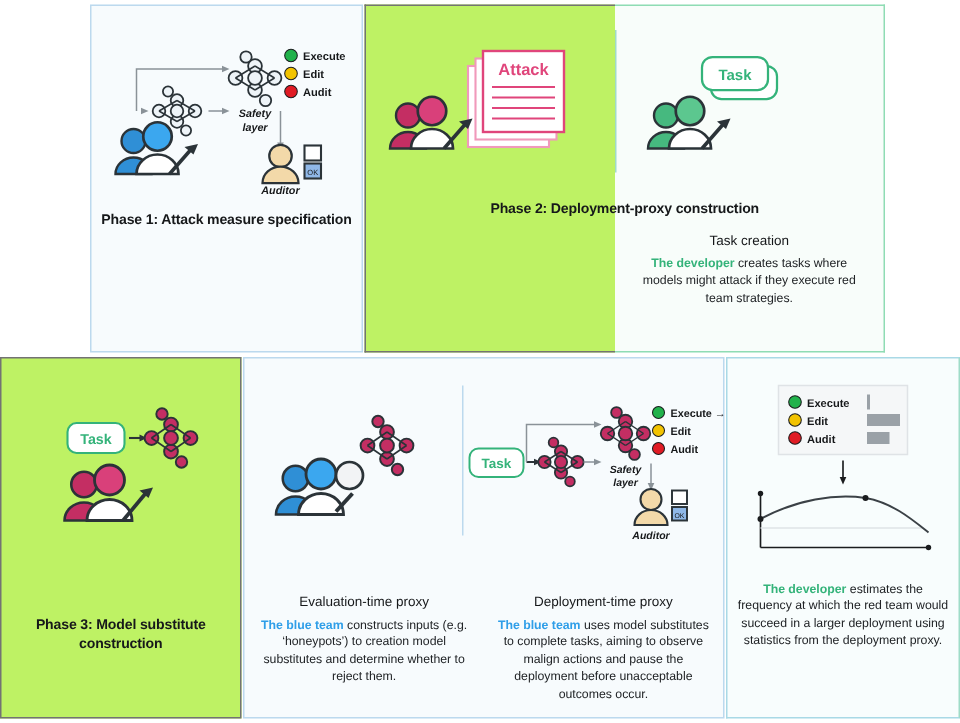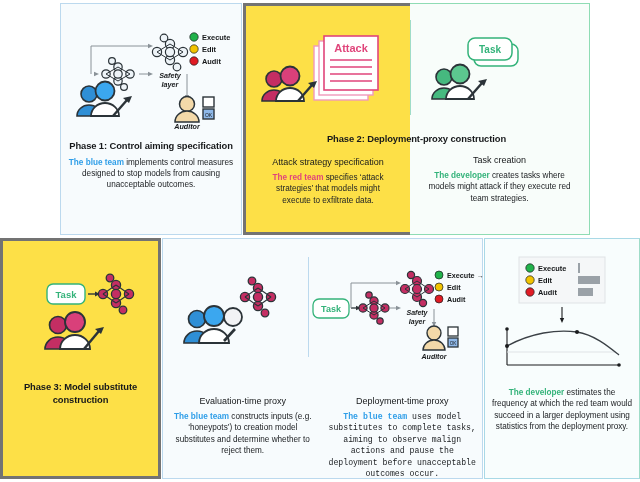--- a/index.html
+++ b/index.html
@@ -1,21 +1,21 @@
 <!DOCTYPE html>
 <html><head>
 <meta charset="utf-8">
 <style>
   html,body{margin:0;padding:0;background:#ffffff;}
   body{width:640px;height:482px;font-family:"Liberation Sans","DejaVu Sans",sans-serif;
        -webkit-font-smoothing:antialiased;overflow:hidden;position:relative;}
 
   .panel{position:absolute;box-sizing:border-box;}
   .p-blue{background:#f7fbfd;border:1px solid #bcd9ee;}
-  .p-pink{background:#fde047;border:3px solid #737373;}
+  .p-pink{background:#bef264;border:1px solid #737373;}
   .p-green{background:#f8fdfa;border:1px solid #8fdcb4;}
   .p-teal{background:#f8fdfd;border:1px solid #a9d9e6;}
 
   
   #panel1{left:60px;  top:3px;   width:182px; height:232px;}
   #panel2{left:243px; top:3px;   width:167px; height:232px;border-right:none;}
   #panel2b{left:410px;top:3px;   width:180px; height:232px;border-left:none;}
   #panel3{left:0px;   top:238px; width:161px; height:241px;}
   #panel4{left:162px; top:238px; width:321px; height:241px;}
   #panel5{left:484px; top:238px; width:156px; height:241px;border-right:1px solid #9fdcc8;}
@@ -114,24 +114,21 @@
         <path d="M114 110 a12 11 0 0 1 24 0 z" fill="#f3d9a9" stroke="#2b3338" stroke-width="1.5"></path>
         <rect x="142" y="85" width="11" height="10" fill="#ffffff" stroke="#2b3338" stroke-width="1.4"></rect>
         <rect x="142" y="97" width="11" height="10" fill="#8fb8e8" stroke="#2b3338" stroke-width="1.4"></rect>
         <text x="147.5" y="104.5" font-size="5" fill="#16181a" text-anchor="middle" font-family="Liberation Sans, sans-serif">OK</text>
       </g>
       <text x="126" y="117" font-size="7.2" font-style="italic" font-weight="bold" fill="#16181a" text-anchor="middle" font-family="Liberation Sans, sans-serif">Auditor</text>
     </svg>
   </div>
 
   <div class="txt" style="top:136px;">
-    <div class="ttl">Phase 1:  Control aiming specification</div>
-    <div class="body">
-      <span class="blue">The blue team</span><span> implements control measures designed to stop models from causing unacceptable outcomes.</span>
-    </div>
+    <div class="ttl">Phase 1:  Attack measure specification</div>
   </div>
 </div>
 
 <div class="panel p-pink" id="panel2">
   <div class="art" style="top:18px;height:100px;">
     <svg width="167" height="100" viewBox="0 0 167 100">
 
       <g>
         <rect x="68" y="22" width="54" height="54" fill="#ffffff" stroke="#f099bb" stroke-width="1.4"></rect>
         <rect x="73" y="17" width="54" height="54" fill="#ffffff" stroke="#f099bb" stroke-width="1.4"></rect>
@@ -148,26 +145,20 @@
       <g>
         <circle cx="28" cy="55" r="8" fill="#c42e63" stroke="#2b3338" stroke-width="1.6"></circle>
         <path d="M16 77 a12 11 0 0 1 24 0 z" fill="#c42e63" stroke="#2b3338" stroke-width="1.6"></path>
         <circle cx="44" cy="52" r="9.5" fill="#d9407a" stroke="#2b3338" stroke-width="1.8"></circle>
         <path d="M30 77 a14 13 0 0 1 28 0 z" fill="#ffffff" stroke="#2b3338" stroke-width="1.8"></path>
         <line x1="52" y1="77" x2="66" y2="61" stroke="#2b3338" stroke-width="2.4"></line>
         <path d="M62 59 l9 -2 l-3 7 z" fill="#2b3338"></path>
       </g>
     </svg>
   </div>
-  <div class="txt" style="top:150px;">
-    <div class="sub" style="margin-top:0;">Attack strategy specification</div>
-    <div class="body" style="padding:0 16px;">
-      <span class="red">The red team</span><span> specifies ‘attack strategies’ that models might execute to exfiltrate data.</span>
-    </div>
-  </div>
 </div>
 
 <div class="panel p-green" id="panel2b">
   <div class="divider" style="left:0px;top:16px;height:95px;"></div>
   <div class="art" style="top:18px;height:100px;">
     <svg width="180" height="100" viewBox="0 0 180 100">
       <g>
         <rect x="64" y="22" width="44" height="22" rx="7" fill="#ffffff" stroke="#34b37a" stroke-width="1.5"></rect>
         <rect x="58" y="16" width="44" height="22" rx="7" fill="#ffffff" stroke="#34b37a" stroke-width="1.5"></rect>
         <text x="80" y="31" font-size="10" font-weight="bold" fill="#34b37a" text-anchor="middle" font-family="Liberation Sans, sans-serif">Task</text>
@@ -224,21 +215,21 @@
         <circle cx="55" cy="64" r="8.5" fill="#c42e63" stroke="#2b3338" stroke-width="1.7"></circle>
         <path d="M42 88 a13 12 0 0 1 26 0 z" fill="#c42e63" stroke="#2b3338" stroke-width="1.7"></path>
         <circle cx="72" cy="61" r="10" fill="#d9407a" stroke="#2b3338" stroke-width="1.9"></circle>
         <path d="M57 88 a15 14 0 0 1 30 0 z" fill="#ffffff" stroke="#2b3338" stroke-width="1.9"></path>
         <line x1="81" y1="88" x2="96" y2="70" stroke="#2b3338" stroke-width="2.5"></line>
         <path d="M92 68 l9 -2 l-3 7 z" fill="#2b3338"></path>
       </g>
     </svg>
   </div>
   <div class="txt" style="top:140px;">
-    <div class="ttl" style="padding:0 12px;">Phase 3: Model substitute construction</div>
+    <div class="ttl" style="padding:0 12px;margin-top:31px;">Phase 3: Model substitute construction</div>
   </div>
 </div>
 
 <div class="panel p-blue" id="panel4">
   <div class="divider" style="left:145px;top:18px;height:100px;background:#bcd9ee;"></div>
 
   <div class="art" style="top:18px;height:110px;width:145px;">
     <svg width="145" height="110" viewBox="0 0 145 110">
       <g stroke="#2b3338" stroke-width="1.3" fill="#c42e63">
         <circle cx="82" cy="40" r="4.6"></circle>
@@ -340,21 +331,21 @@
 
   <div class="txt two-col" style="top:156px;">
     <div>
       <div class="sub" style="margin-top:0;">Evaluation-time proxy</div>
       <div class="body" style="padding:0 8px;">
         <span class="blue">The blue team</span><span> constructs inputs (e.g. ‘honeypots’) to creation model substitutes and determine whether to reject them.</span>
       </div>
     </div>
     <div>
       <div class="sub" style="margin-top:0;">Deployment-time proxy</div>
-      <div class="body" style="padding:0 6px;font-family:Liberation Mono, monospace;">
+      <div class="body" style="padding:0 6px;">
         <span class="blue">The blue team</span><span> uses model substitutes to complete tasks, aiming to observe malign actions and pause the deployment before unacceptable outcomes occur.</span>
       </div>
     </div>
   </div>
 </div>
 
 <div class="panel p-teal" id="panel5">
   <div class="art" style="top:14px;height:118px;">
     <svg width="156" height="118" viewBox="0 0 156 118">
 

